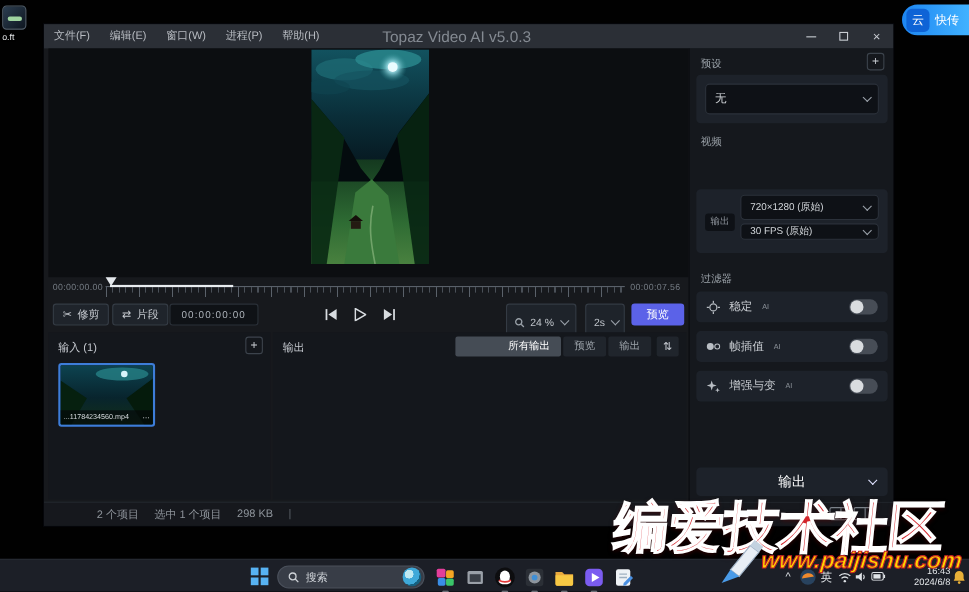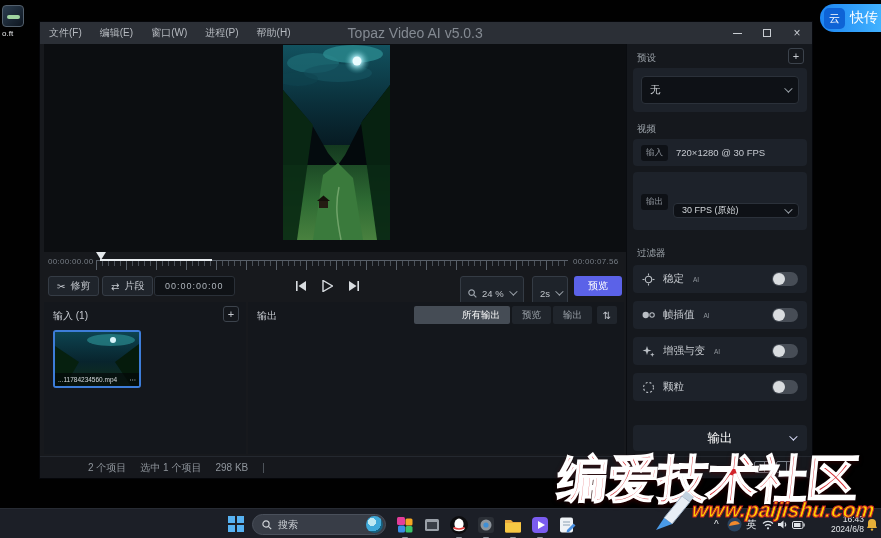--- a/index.html
+++ b/index.html
@@ -104,21 +104,21 @@
     -webkit-text-stroke:1.5px #ffffff; text-shadow:0 2px 5px rgba(90,0,0,.55); }
   .wm-url { position:absolute; left:692px; top:498px; z-index:40; font-weight:bold; font-style:italic; font-size:21px;
     color:#ffd400; -webkit-text-stroke:1px #c41f26; transform:skewX(-6deg); white-space:nowrap; }
   .pen { position:absolute; left:652px; top:488px; z-index:45; }
 
   
   .quickwidget { position:absolute; left:820px; top:4px; width:61px; height:28px; border-radius:14px 0 0 14px;
     background:linear-gradient(90deg,#1d86f2,#41b2ff); display:flex; align-items:center; gap:5px; padding-left:4px; z-index:10; }
   .qw-logo { width:21px; height:21px; border-radius:5px; background:#0e63d6; color:#fff; font-size:11px;
     display:flex; align-items:center; justify-content:center; }
-  .qw-label { color:#fff; font-size:14px; }
+  .qw-label { color:#fff; font-size:11px; }
   .shortcut { position:absolute; left:2px; top:5px; width:34px; text-align:left; }
   .shortcut .ic { width:22px; height:22px; border-radius:4px; background:linear-gradient(135deg,#2c3e50,#0e1620);
     border:1px solid #53606d; position:relative; }
   .shortcut .ic::after { content:""; position:absolute; left:4px; top:9px; width:13px; height:4px;
     border-radius:2px; background:#9fd4a0; }
   .shortcut .lbl { font-size:8px; color:#e8eaec; margin-top:2px; text-shadow:0 1px 1px #000; }
 </style>
 </head>
 <body>
 
@@ -296,27 +296,27 @@
 
       <div class="card" style="top:24px;height:44px">
         <div class="ddbox" style="left:8px;top:8px;width:158px;height:28px;font-size:10.5px">
           <span>无</span>
             <span class="chev"></span>
         </div>
       </div>
 
       <div class="rp-h" style="top:79px">视频</div>
 
-      <div class="card" style="top:95px;height:27px;display:flex;align-items:center;gap:8px;padding:0 8px">
-        <span class="badge">输入</span>
-        <span style="font-size:9.5px;color:#c6cad0">720×1280 @ 30 FPS</span>
-      </div>
 
       <div class="card" style="top:128px;height:58px">
         <span class="badge" style="position:absolute;left:8px;top:22px">输出</span>
+        <div class="ddbox" style="left:40px;top:5px;width:126px;height:23px;font-size:9px">
+          <span>720×1280 (原始)</span>
+            <span class="chev"></span>
+        </div>
         <div class="ddbox" style="left:40px;top:31px;width:126px;height:15px;font-size:9px">
           <span>30 FPS (原始)</span>
             <span class="chev"></span>
         </div>
       </div>
 
       <div class="rp-h" style="top:203px">过滤器</div>
 
       <div class="filterrow" style="top:221px">
         <span class="fic">
@@ -356,32 +356,20 @@
               <path d="M10.3 7.5 L10.9 9.1 L12.5 9.7 L10.9 10.3 L10.3 11.9 L9.7 10.3 L8.1 9.7 L9.7 9.1 Z" fill="#b9bec4"></path>
             </svg>
         </span>
         <span class="flabel">增强与变</span>
           <sup>AI</sup>
         <div class="toggle">
             <div class="knob"></div>
           </div>
       </div>
 
-      <div class="filterrow" style="top:329px">
-        <span class="fic">
-          <svg width="13" height="13" viewBox="0 0 13 13">
-              <circle cx="6.5" cy="6.5" r="5" fill="none" stroke="#b9bec4" stroke-width="1.1" stroke-dasharray="2 2"></circle>
-            </svg>
-        </span>
-        <span class="flabel">颗粒</span>
-          <sup></sup>
-        <div class="toggle">
-            <div class="knob"></div>
-          </div>
-      </div>
 
       <div class="rp-h" style="top:384px;color:#8a9097">输出设置</div>
 
       <div class="card btn-accent" style="top:381px;height:26px;display:flex;align-items:center;justify-content:center;font-size:12.5px">
         <span>输出</span>
         <span class="chev" style="position:absolute;right:12px;border-color:#dfe2ff"></span>
       </div>
     </div>
   </div>
 

